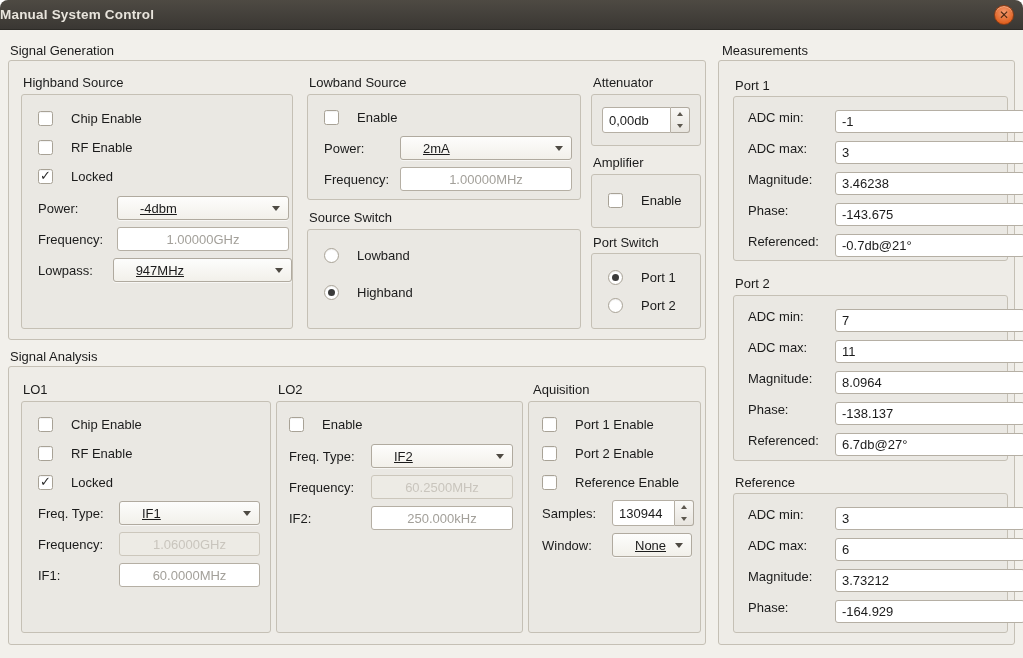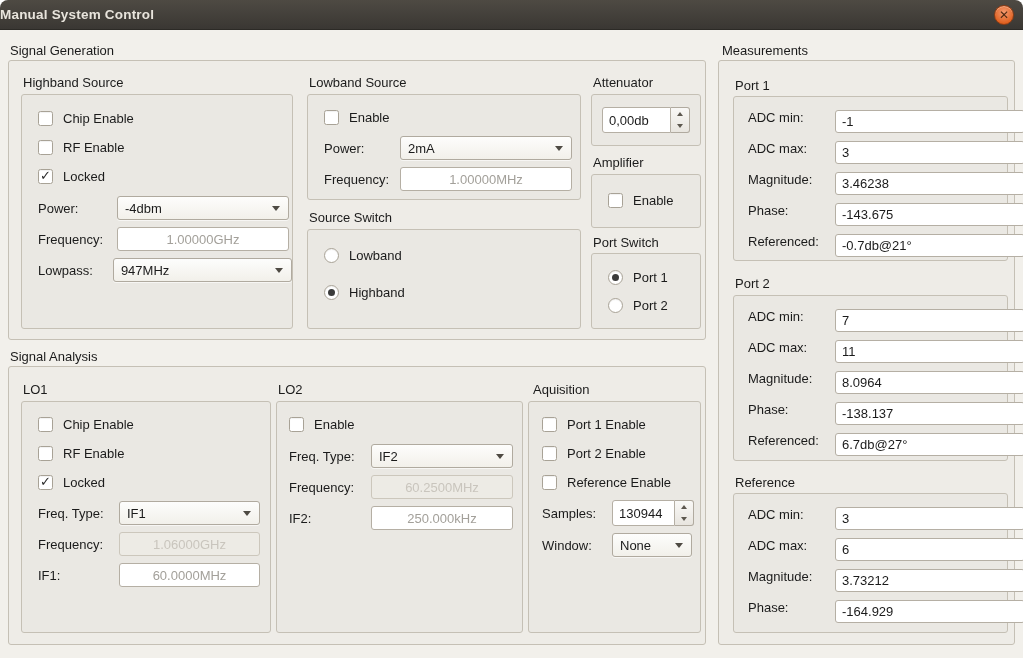--- a/index.html
+++ b/index.html
@@ -19,42 +19,42 @@
     box-shadow: inset 0 1px 0 rgba(255,255,255,.35); cursor: pointer; }
   .close-btn span { color: #4f2a14; font-size: 12px; font-weight: bold; line-height: 1; }
 
   .content { position: absolute; top: 30px; left: 0; right: 0; bottom: 0; }
 
   
   .gtitle { position: absolute; height: 17px; line-height: 17px; color: #1b1b1b; white-space: nowrap; }
   .gframe { position: absolute; border: 1px solid #c5c0b5; border-radius: 3px; background: rgba(0,0,0,0.015); }
 
   
-  .cbrow, .rbrow { display: flex; align-items: center; gap: 10px; }
+  .cbrow, .rbrow { display: flex; align-items: center; gap: 18px; }
   .cb { width: 15px; height: 15px; flex: 0 0 15px; background: #ffffff; border: 1px solid #a8a296; border-radius: 2.5px;
     display: inline-flex; align-items: center; justify-content: center; cursor: pointer;
     box-shadow: inset 0 1px 1px rgba(0,0,0,.06); }
   .cb.checked::after { content: "✓"; font-size: 13px; font-weight: bold; color: #2b2b2b; margin-top: -2px; }
   .rb { width: 15px; height: 15px; flex: 0 0 15px; background: #ffffff; border: 1px solid #a8a296; border-radius: 50%;
     display: inline-flex; align-items: center; justify-content: center; cursor: pointer;
     box-shadow: inset 0 1px 1px rgba(0,0,0,.06); }
   .rb.checked::after { content: ""; width: 7px; height: 7px; border-radius: 50%; background: #3b3b3b; }
 
   .frow { display: flex; align-items: center; }
   .flabel { display: inline-block; white-space: nowrap; }
 
   .ti { height: 24px; border: 1px solid #b5afa4; border-radius: 3px; background: #fff; padding: 0 6px;
     font-family: inherit; font-size: 13px; color: #1b1b1b; outline: none; }
   .ti.ghost { color: #a3a09a; text-align: center; }
   .ti.off   { background: #edebe5; color: #c9c5bd; border-color: #ccc7bc; text-align: center; }
 
   .combo { height: 24px; border: 1px solid #b0aa9f; border-radius: 3px;
     background: linear-gradient(#fdfdfc, #f2f0ea); display: flex; align-items: center;
-    justify-content: space-between; padding: 0 8px 0 7px; cursor: pointer;
-    box-shadow: 0 1px 0 rgba(255,255,255,.6); }
+    justify-content: space-between; padding: 0 8px 0 22px; cursor: pointer;
+    box-shadow: 0 1px 0 rgba(255,255,255,.6); text-decoration: underline; }
   .combo .ctext { white-space: nowrap; overflow: hidden; }
   .arrow-dn { width: 0; height: 0; border-left: 4px solid transparent; border-right: 4px solid transparent;
     border-top: 5px solid #4e4a43; flex: 0 0 auto; }
 
   .spin { display: flex; height: 26px; }
   .spin .ti { height: 26px; border-radius: 3px 0 0 3px; }
   .spin-btns { width: 19px; border: 1px solid #b0aa9f; border-left: none; border-radius: 0 3px 3px 0;
     background: linear-gradient(#f9f8f6, #e8e5df); display: flex; flex-direction: column; }
   .spin-up, .spin-dn { flex: 1; display: flex; align-items: center; justify-content: center; cursor: pointer; }
   .spin-up::after { content: ""; width: 0; height: 0; border-left: 3.5px solid transparent; border-right: 3.5px solid transparent; border-bottom: 4.5px solid #5c574e; }

